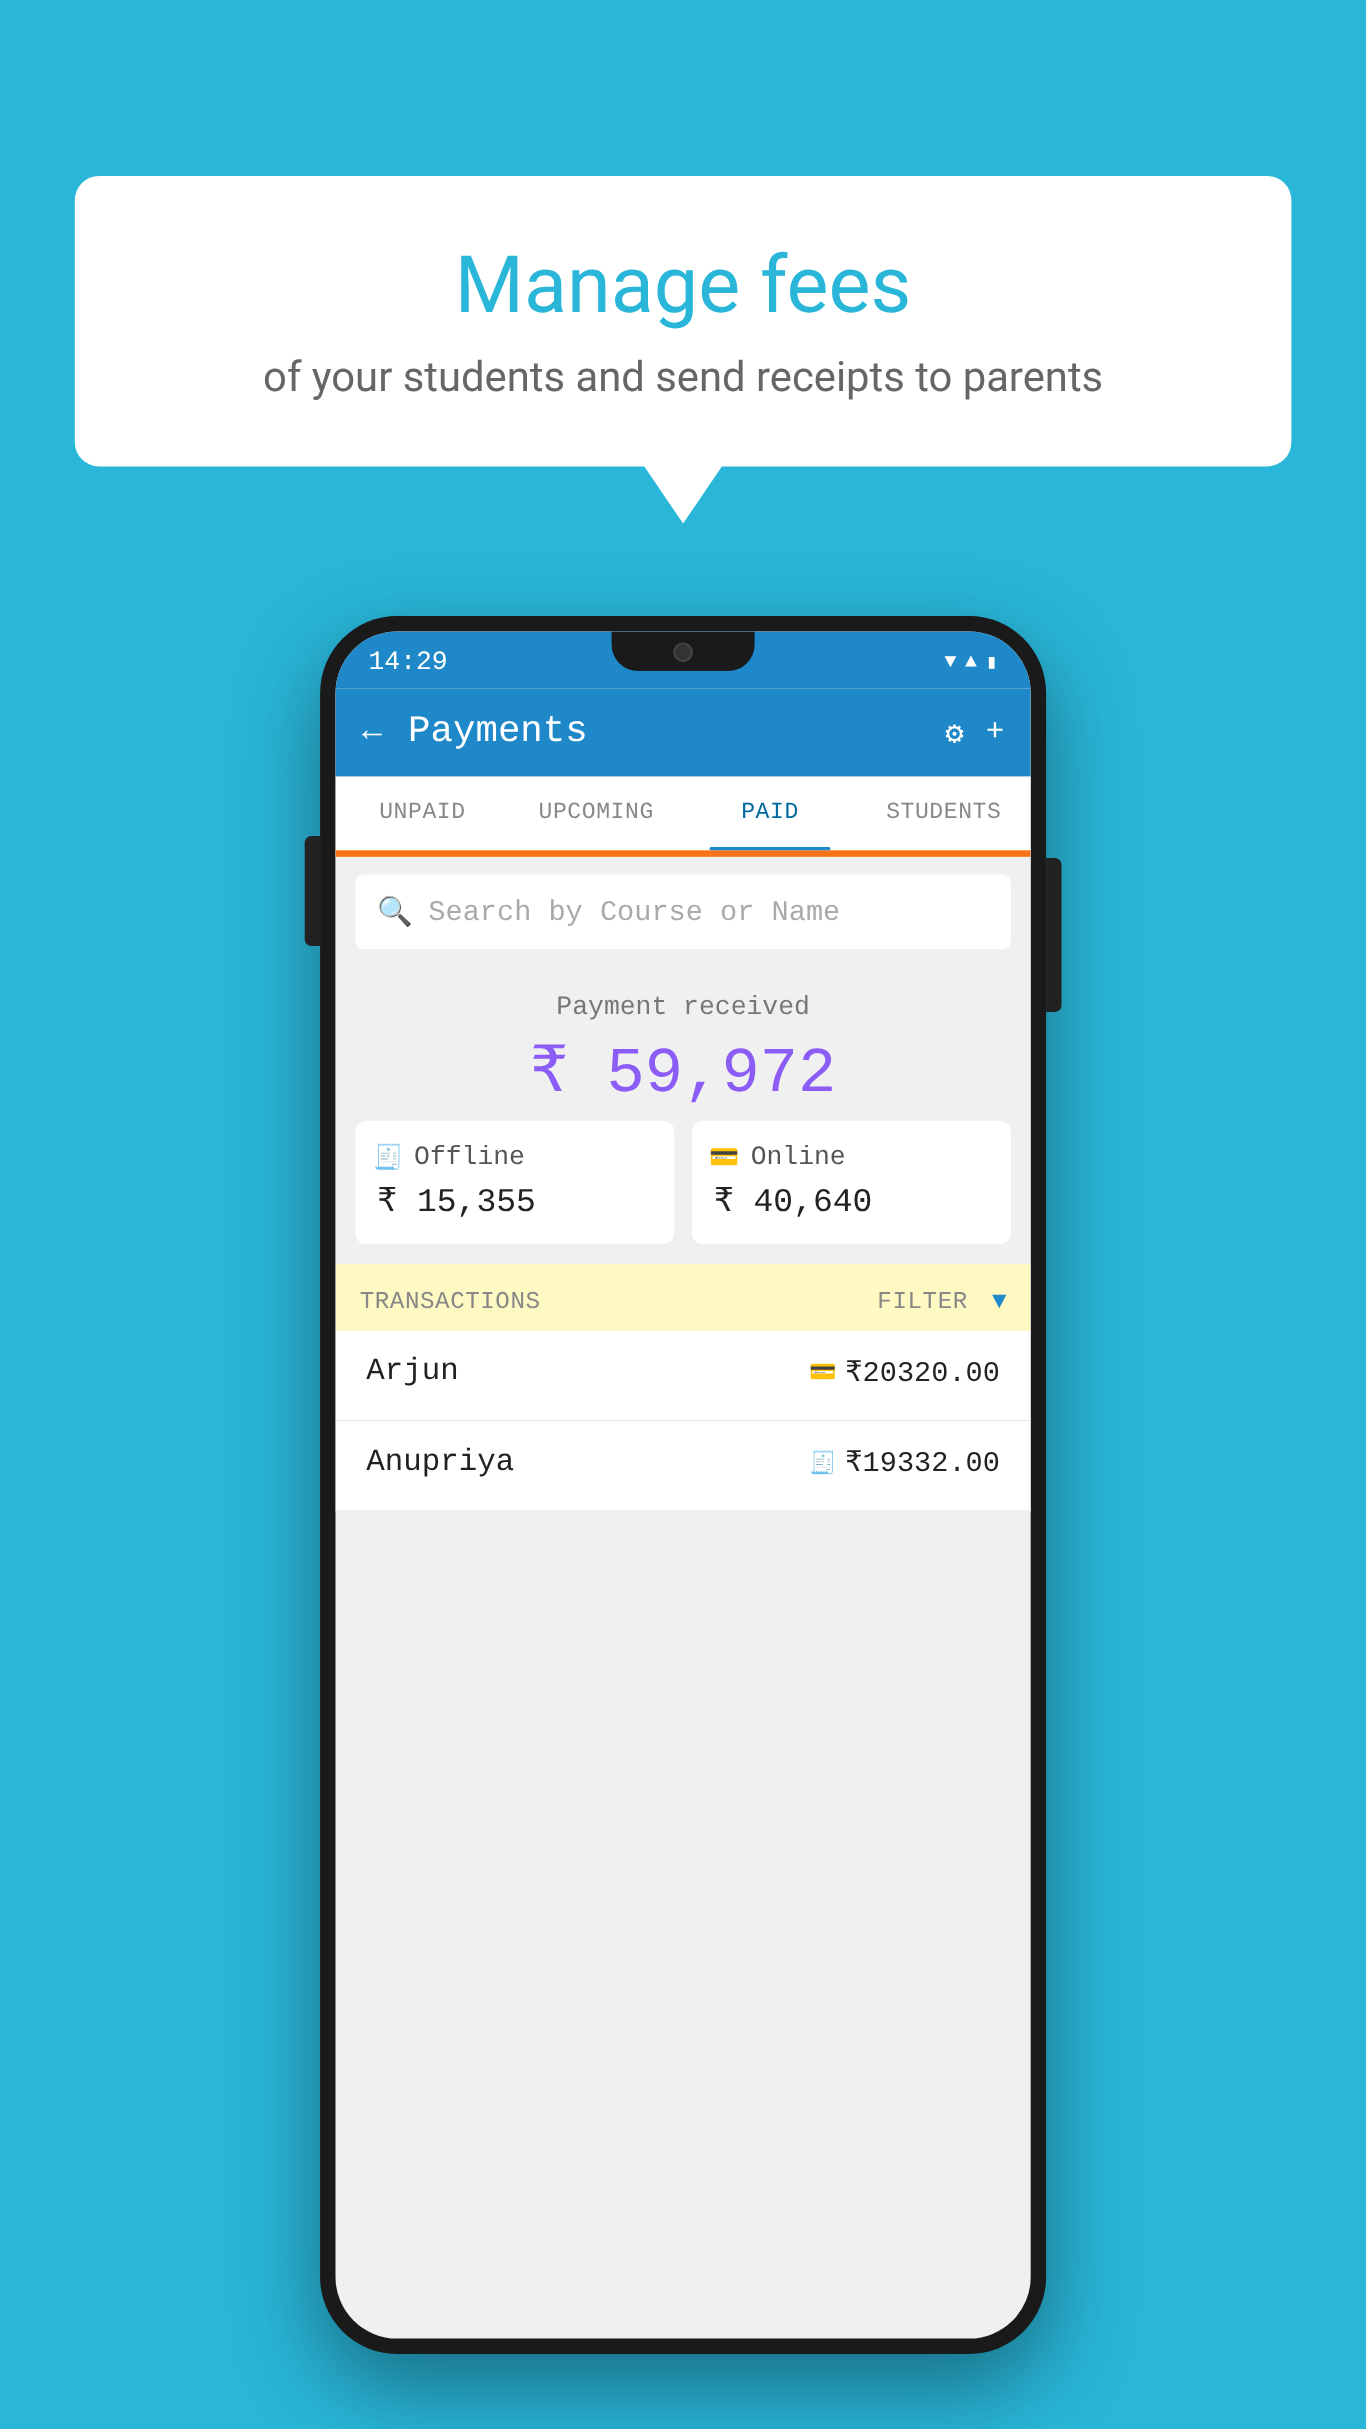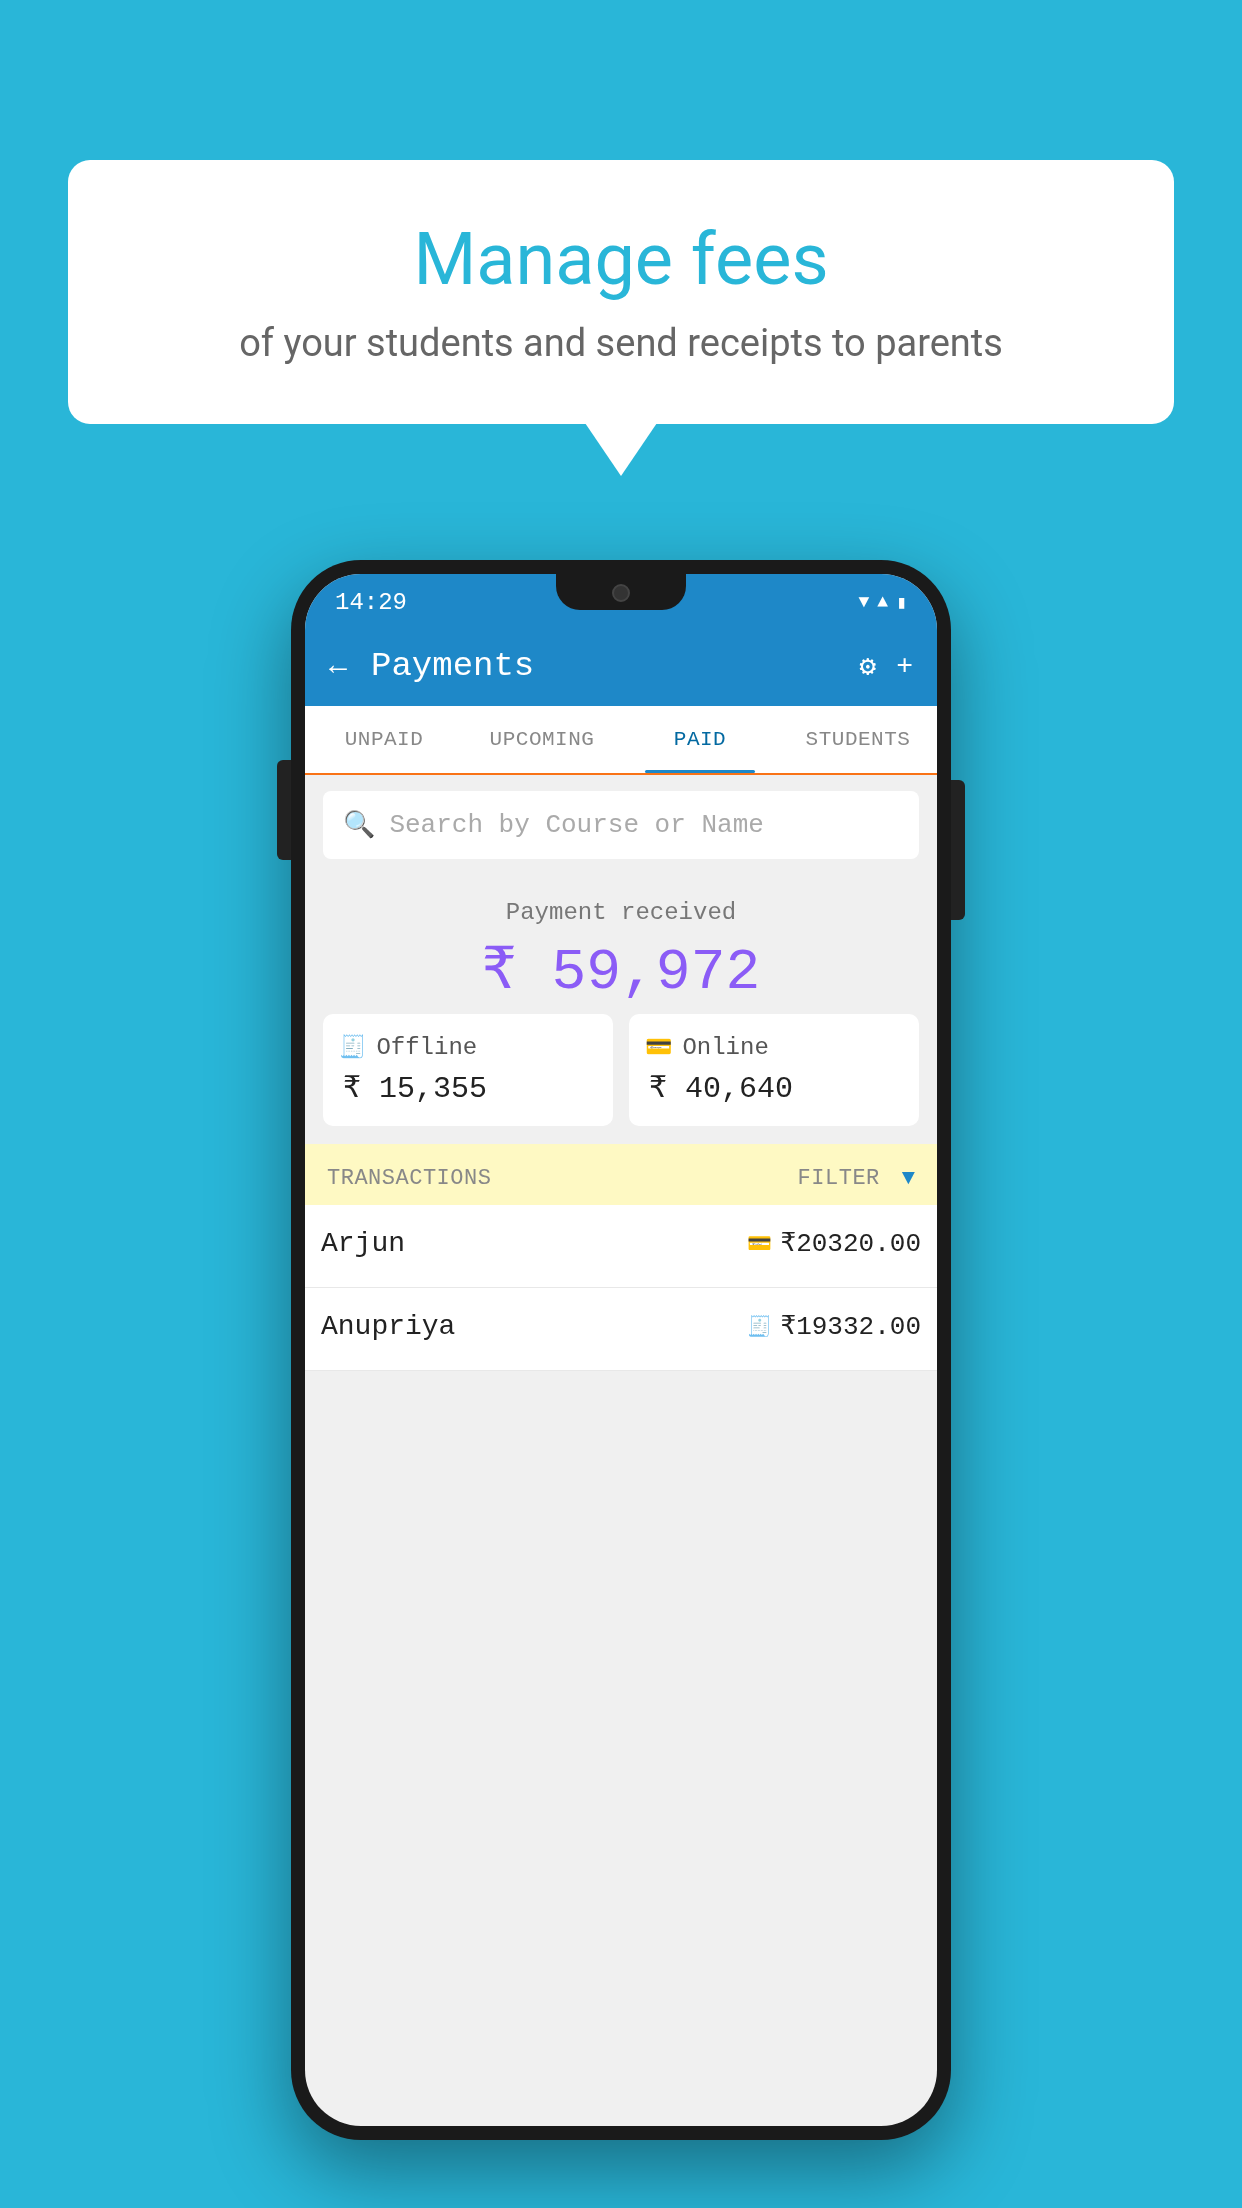--- a/index.html
+++ b/index.html
@@ -192,21 +192,21 @@
 
     .gear-icon, .plus-icon {
       color: white;
       font-size: 28px;
     }
 
     
     .tabs {
       background: white;
       display: flex;
-      border-bottom: 2px solid #f97316;
+      border-bottom: 6px solid #f97316;
     }
 
     .tab {
       flex: 1;
       text-align: center;
       padding: 22px 0;
       font-size: 21px;
       font-weight: 500;
       color: #888;
       letter-spacing: 0.5px;
@@ -344,21 +344,21 @@
     }
 
     .filter-icon {
       color: #1e88c8;
       font-size: 22px;
     }
 
     
     .transaction-row {
       background: white;
-      padding: 22px 16px;
+      padding: 22px 28px;
       border-bottom: 1px solid #e8e8e8;
     }
 
     .transaction-top {
       display: flex;
       justify-content: space-between;
       align-items: center;
       margin-bottom: 6px;
     }
 

